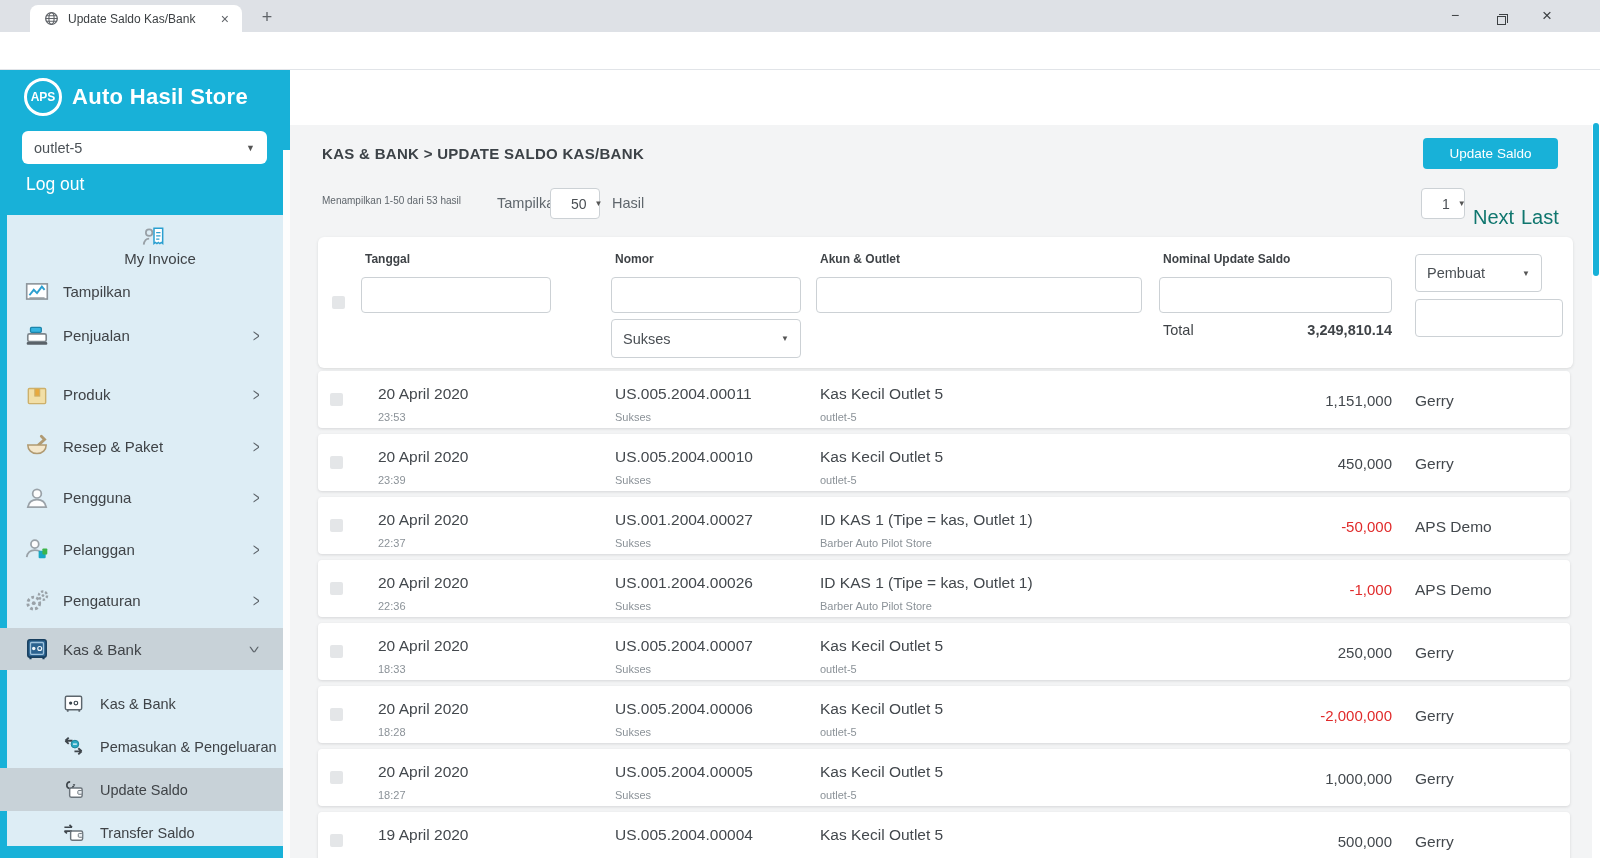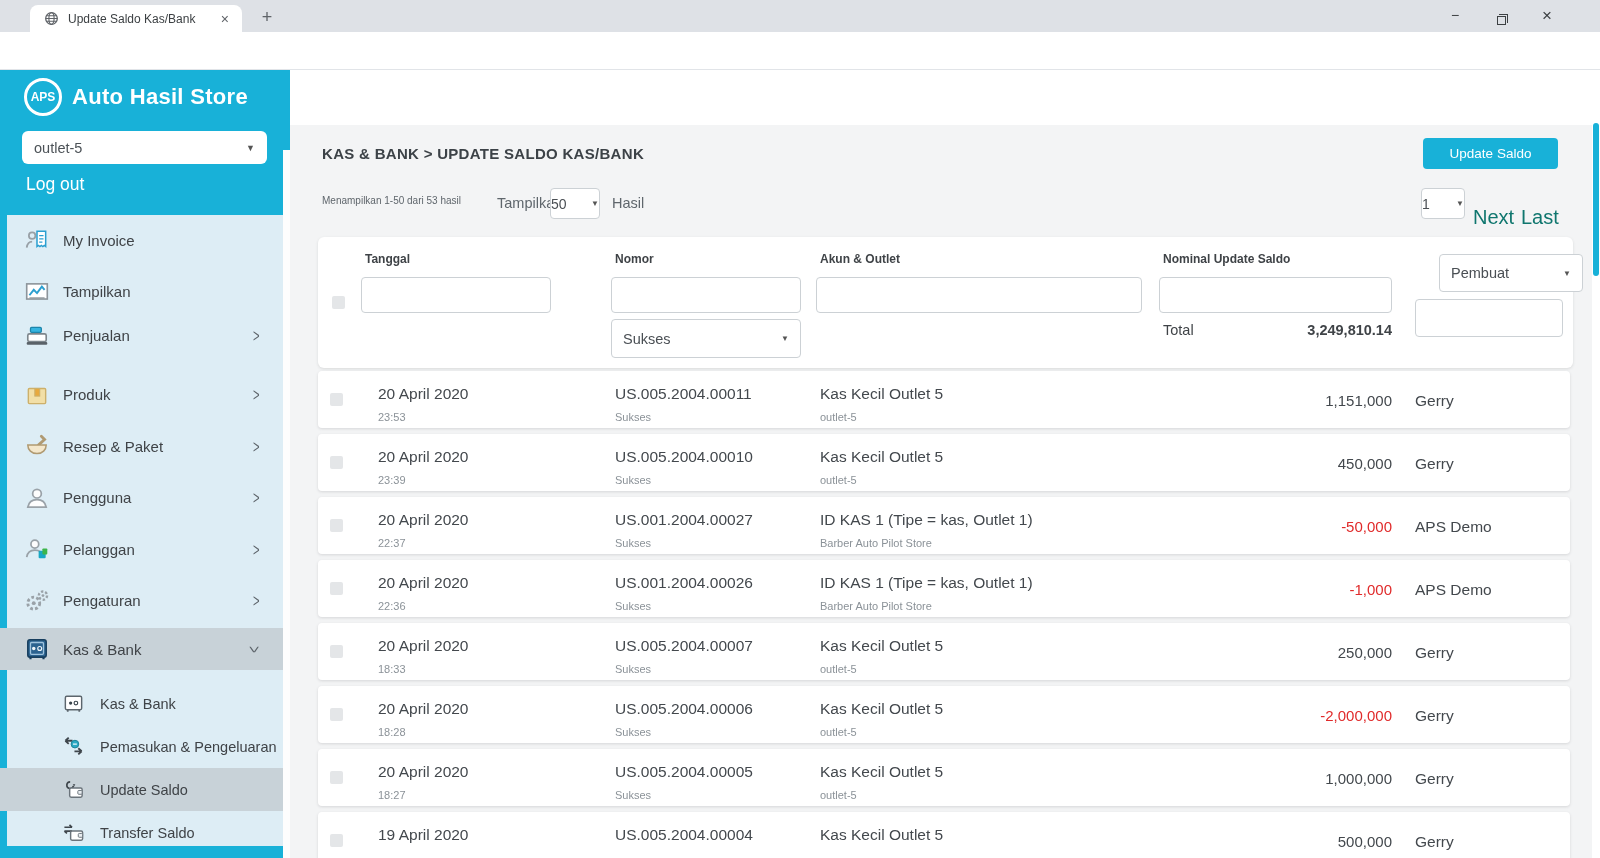--- a/index.html
+++ b/index.html
@@ -64,41 +64,41 @@
 .menu-item.sub .mi-label{font-size:14.5px;margin-left:15px}
 
 
 .main-topband{position:absolute;left:290px;top:70px;width:1310px;height:55px;background:#fff}
 .breadcrumb{position:absolute;left:322px;top:145px;font-size:15px;font-weight:700;color:#3c4247;letter-spacing:.3px}
 .btn-update{position:absolute;left:1423px;top:138px;width:135px;height:31px;background:#18b1d8;border-radius:4px;
             color:#fff;font-size:13.5px;display:flex;align-items:center;justify-content:center}
 .showing{position:absolute;left:322px;top:195px;font-size:10px;color:#5f666c}
 .lbl-tampilkan{position:absolute;left:497px;top:195px;font-size:14.5px;color:#5f666c}
 .mini-select{position:absolute;background:#fff;border:1px solid #ccd1d5;border-radius:4px;height:31px;
-             display:flex;align-items:center;padding:0 0;font-size:14px;color:#4a4f54}
+             display:flex;align-items:center;padding:0 20px;font-size:14px;color:#4a4f54}
 .mini-select .caret{margin-left:auto;font-size:8px;color:#555;padding-left:8px}
 .sel-pagesize{left:550px;top:188px;width:50px}
 .lbl-hasil{position:absolute;left:612px;top:195px;font-size:14.5px;color:#5f666c}
 .sel-page{left:1421px;top:188px;width:44px}
 .pg-link{position:absolute;top:206px;font-size:20px;color:#0f766e}
 .pg-next{left:1473px}
 .pg-last{left:1521px}
 
 
 .filter-panel{position:absolute;left:318px;top:237px;width:1255px;height:131px;background:#fff;border-radius:6px;
               box-shadow:0 1px 3px rgba(60,64,67,.14)}
 .fp-label{position:absolute;top:15px;font-size:12px;font-weight:700;color:#3f4347}
 .fl-tanggal{left:47px}.fl-nomor{left:297px}.fl-akun{left:502px}.fl-nominal{left:845px}
 .fp-input{position:absolute;top:40px;height:36px;border:1px solid #ccd1d5;border-radius:4px;background:#fff;outline:none;
           font:inherit;font-size:14px;color:#43484d;padding:0 10px}
 .fi-tanggal{left:43px;width:190px}.fi-nomor{left:293px;width:190px}.fi-akun{left:498px;width:326px}.fi-nominal{left:841px;width:233px}
 .fp-select{position:absolute;background:#fff;border:1px solid #ccd1d5;border-radius:4px;display:flex;align-items:center;
            padding:0 11px;font-size:14.5px;color:#4a4f54}
 .fs-status{left:293px;top:82px;width:190px;height:39px}
-.fs-pembuat{left:1121px;top:17px;width:144px;height:38px}
+.fs-pembuat{left:1097px;top:17px;width:127px;height:38px}
 .fi-pembuat{left:1097px;top:62px;width:148px;height:38px;top:62px}
 .fp-select .caret{margin-left:auto;font-size:8px;color:#555}
 .total-label{position:absolute;left:845px;top:85px;font-size:14.5px;font-weight:400;color:#3f4347}
 .total-value{position:absolute;right:181px;top:85px;font-size:14.5px;font-weight:700;color:#3f4347}
 .cbx{position:absolute;width:13px;height:13px;background:#e4e6e8;border-radius:2px}
 .fp-cbx{left:14px;top:59px}
 
 
 .row{position:absolute;left:318px;width:1252px;height:57px;background:#fff;border-radius:4px;
      box-shadow:0 1px 3px rgba(60,64,67,.16)}
@@ -175,21 +175,21 @@
     <div class="side-scroll"></div>
     <div class="side-bottom"></div>
     <div class="logo-ring">APS</div>
     <div class="brand">Auto Hasil Store</div>
     <div class="outlet-select">
       <span>outlet-5</span>
       <span class="caret">▼</span>
     </div>
     <div class="logout">Log out</div>
     <div>
-        <div class="menu-item" style="top: 146px; height: 48px;">
+        <div class="menu-item" style="top: 154px; height: 48px; flex-direction: column;">
           <span class="mi-icon">
             <svg viewBox="0 0 24 24">
               <circle cx="7.5" cy="8" r="3" fill="none" stroke="#98a0a6" stroke-width="1.6"></circle>
               <path d="M2.5 19c.6-4 3-5.5 5-5.5" fill="none" stroke="#98a0a6" stroke-width="1.6"></path>
               <path d="M12 4h8v14l-1.3-1-1.3 1-1.4-1-1.3 1-1.4-1-1.3 1z" fill="#fff" stroke="#2b9fd0" stroke-width="1.4"></path>
               <path d="M14 8h4M14 11h4M14 14h3" stroke="#2b9fd0" stroke-width="1.3"></path>
             </svg>
           </span>
           <span class="mi-label">My Invoice</span>
         </div>

